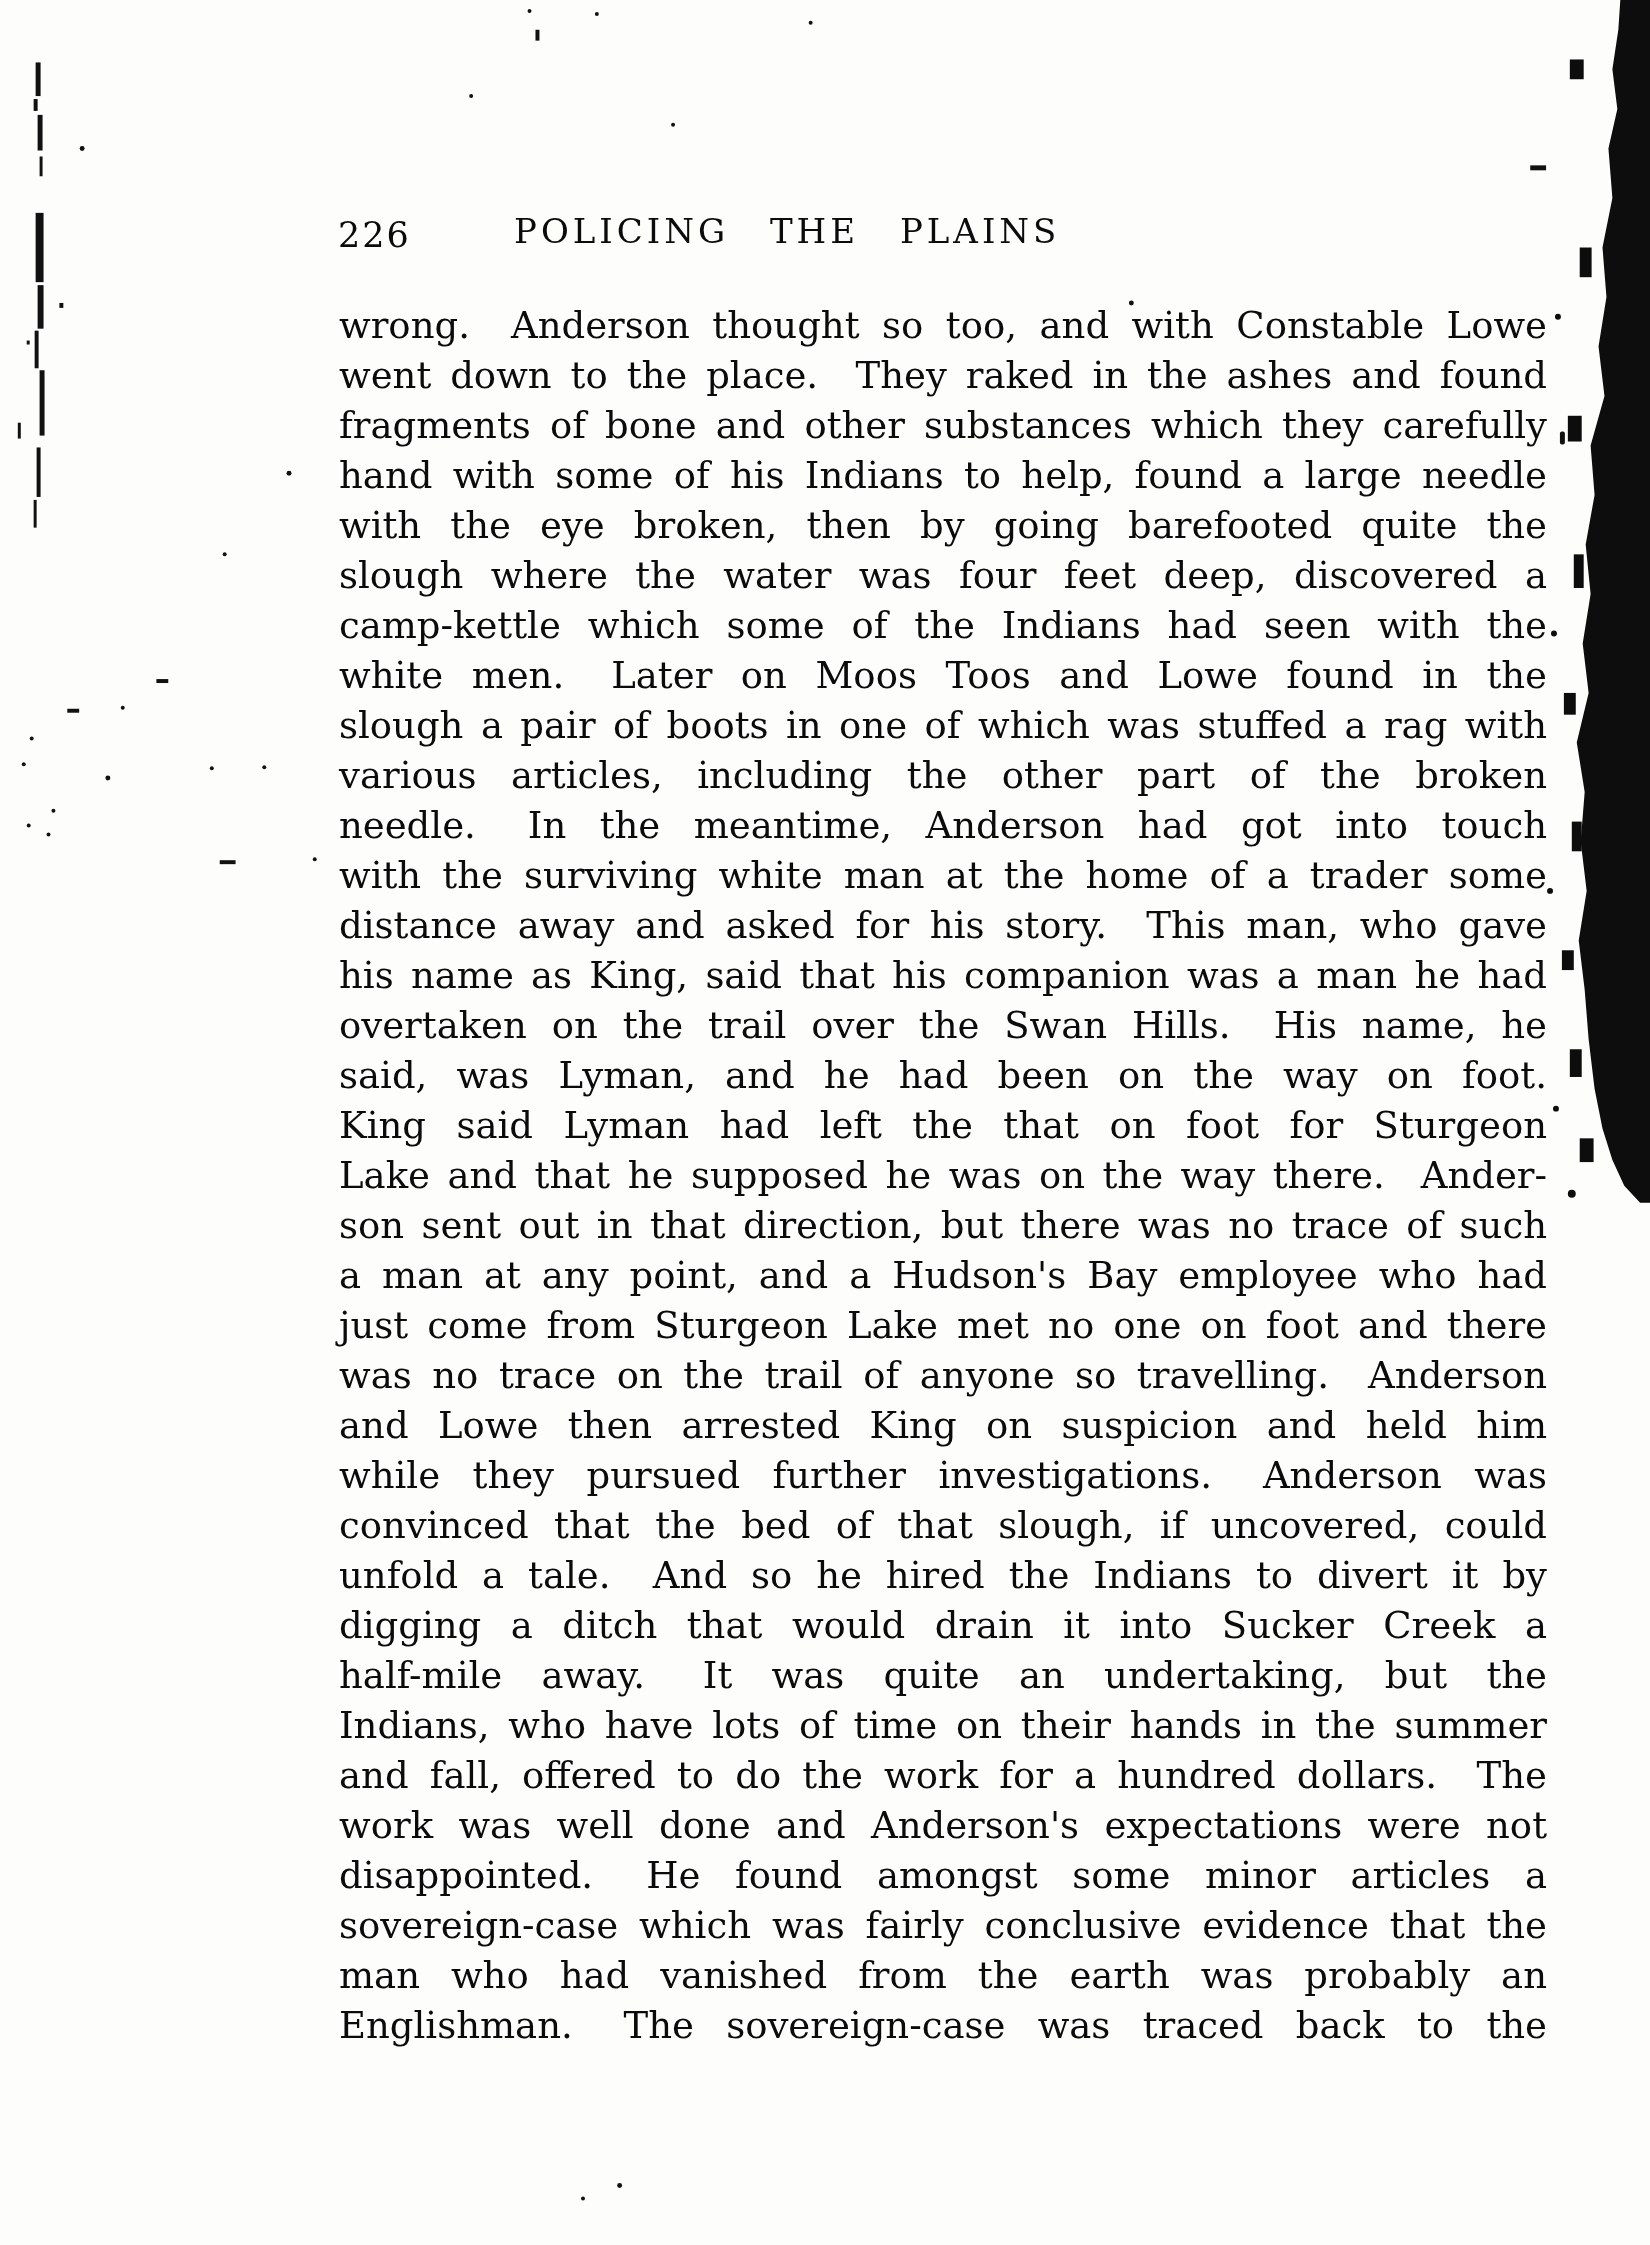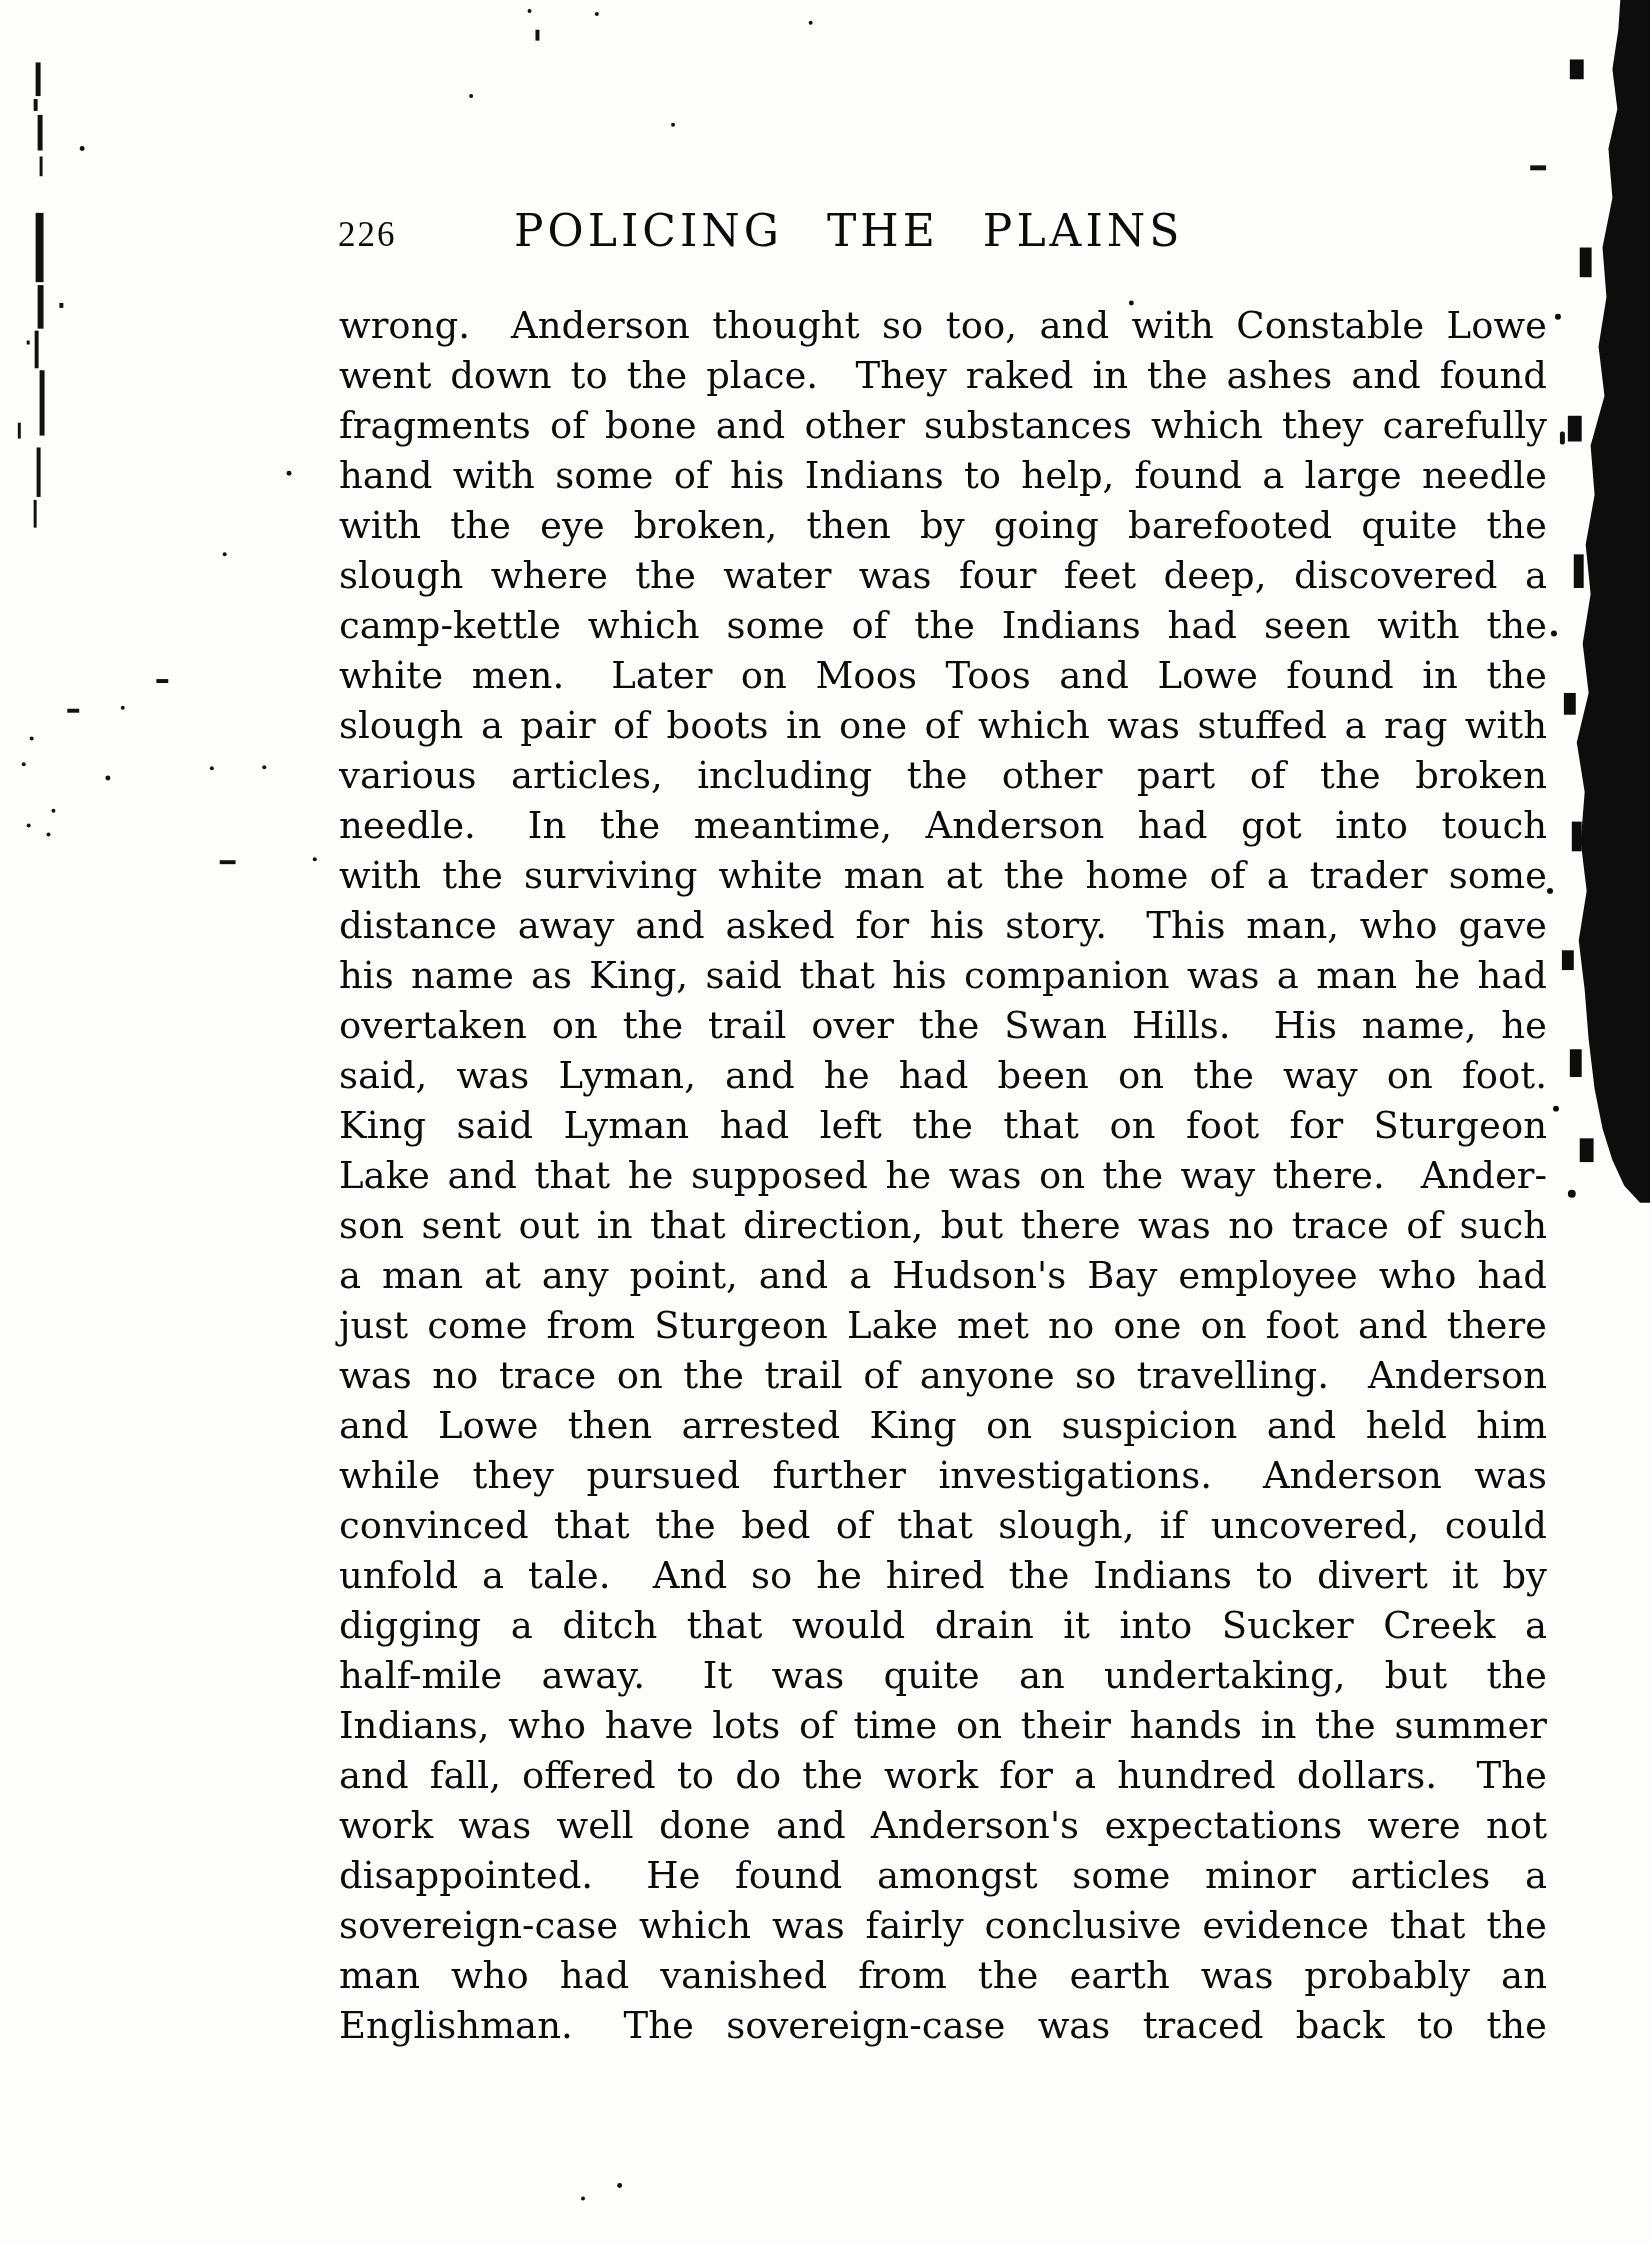--- a/index.html
+++ b/index.html
@@ -10,26 +10,25 @@
     overflow:hidden;
     color:#0b0b0b;
     font-family:"DejaVu Serif", serif;
   }
   .page-number {
     position:absolute;
     left:338px; top:215px;
     font-size:35px;
     line-height:40px;
     letter-spacing:2px;
-    font-family:Liberation Serif, serif;
   }
   .running-head {
     position:absolute;
     left:514px; top:209px;
-    font-size:44px;
+    font-size:34px;
     line-height:44px;
     letter-spacing:4px;
     word-spacing:26px;
     white-space:nowrap;
   }
   .text-block {
     position:absolute;
     left:339px; top:301px;
     width:1208px;
   }

